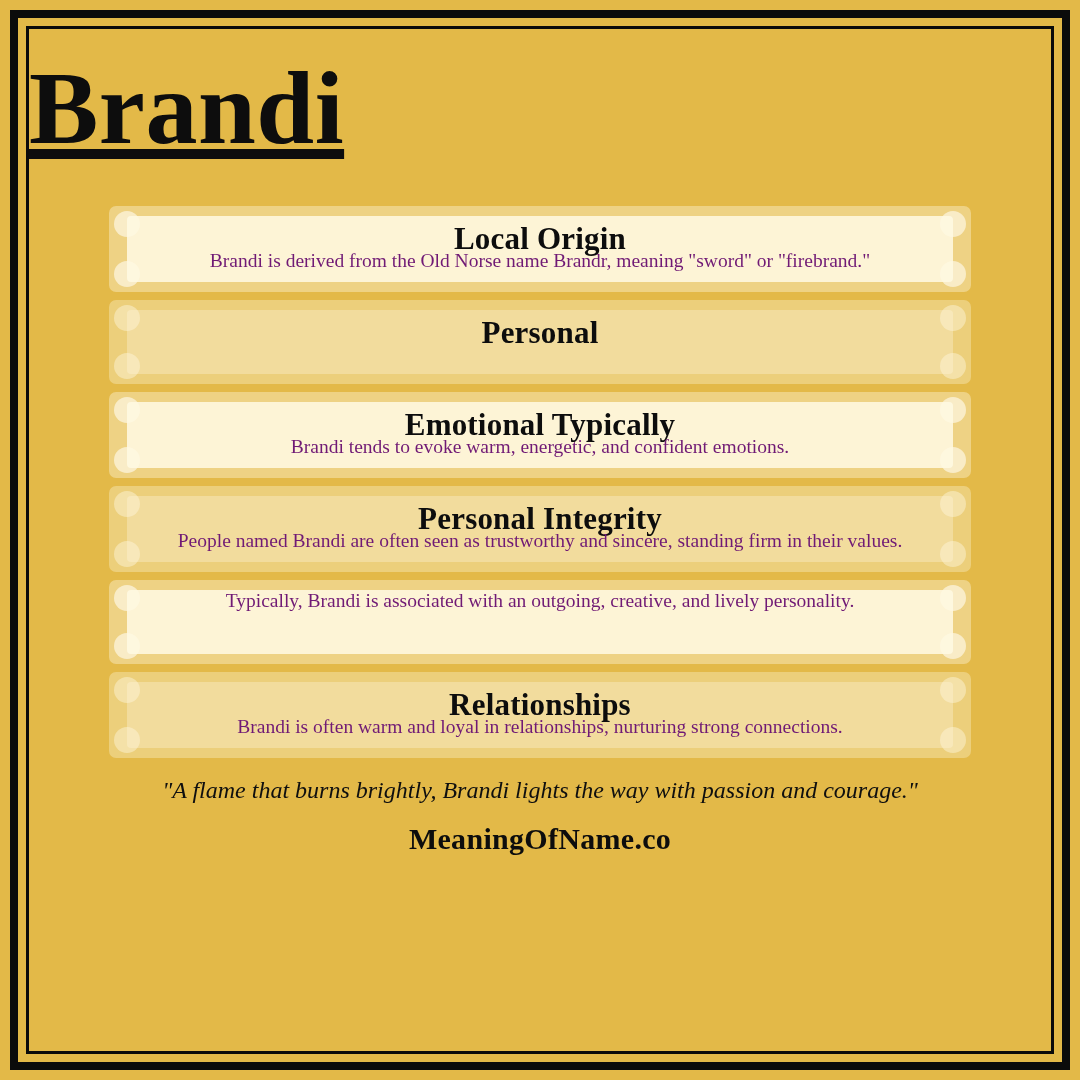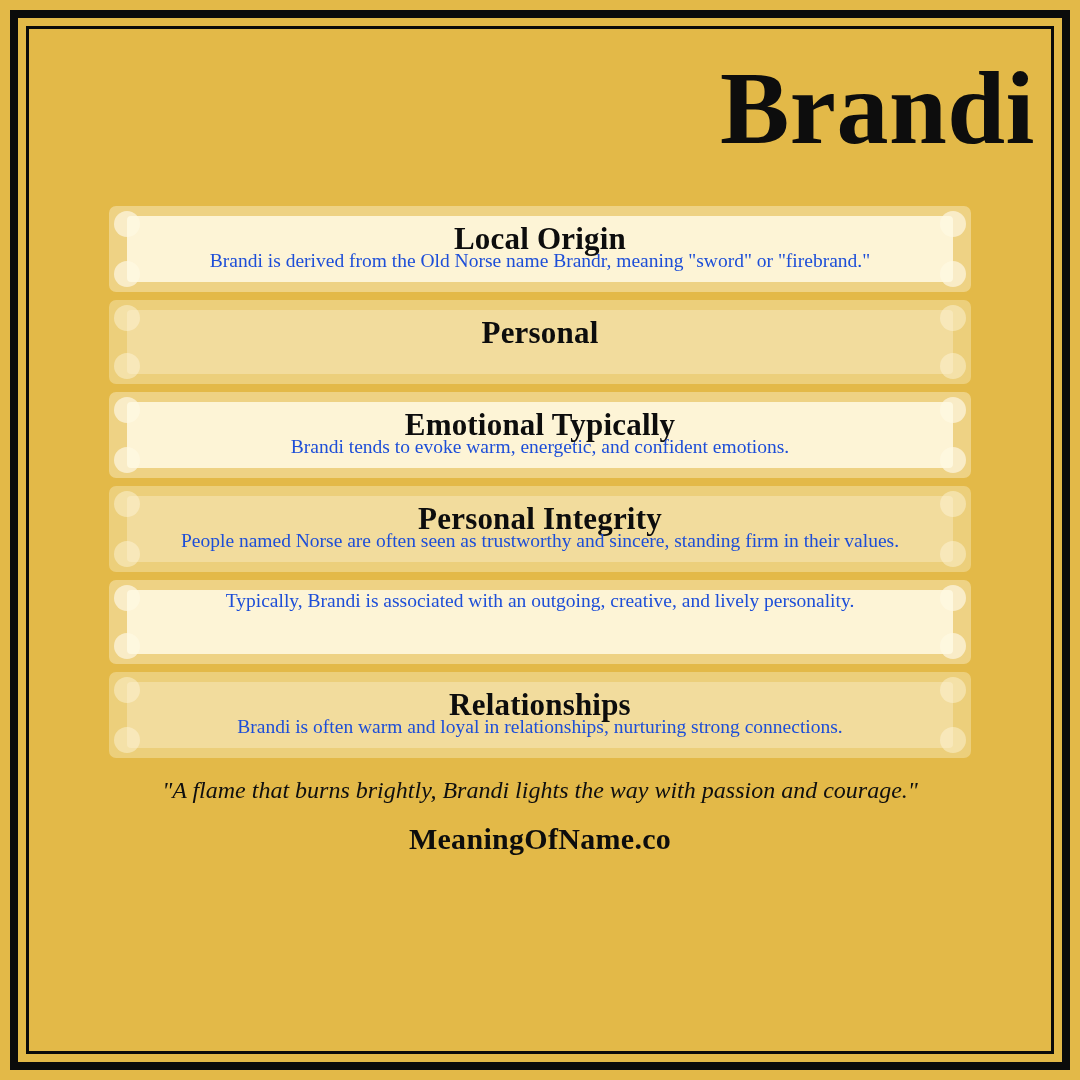--- a/index.html
+++ b/index.html
@@ -38,30 +38,31 @@
     height: 100%;
     border: 3px solid #0b0b0b;
     padding: 0;
     position: relative;
     display: flex;
     flex-direction: column;
   }
 
   
   #title {
-    text-align: right;
+    text-align: left;
     color: #0d0d0d;
     font-family: "Liberation Serif", "DejaVu Serif", serif;
     font-weight: bold;
     font-size: 104px;
     line-height: 1;
     letter-spacing: 0.5px;
-    margin: 27px 16px 0 0;
+    margin: 27px 0 0 0;
     padding: 0;
     height: 150px;
+    text-decoration: underline;
   }
 
   
   #cards {
     margin: 0 auto;
     width: 862px;
     display: flex;
     flex-direction: column;
     gap: 8px;
   }
@@ -110,21 +111,21 @@
     color: #0d0d0d;
     font-family: "Liberation Serif", "DejaVu Serif", serif;
     font-weight: bold;
     font-size: 31px;
     line-height: 34px;
     margin: 0;
     padding: 0;
     letter-spacing: 0.2px;
   }
   .card-body {
-    color: #1d4ed8;
+    color: #701a75;
     font-family: "Liberation Serif", "DejaVu Serif", serif;
     font-weight: normal;
     font-size: 19.5px;
     line-height: 22px;
     margin: -6px 0 0 0;
     padding: 0 4px;
   }
 
   
   #footer {
@@ -190,21 +191,21 @@
               <div class="card-body">Brandi tends to evoke warm, energetic, and confident emotions.</div>
             </div>
           </div>
           <div class="card">
             <span class="rivet tl"></span>
             <span class="rivet bl"></span>
             <span class="rivet tr"></span>
             <span class="rivet br"></span>
             <div class="card-inner">
               <div class="card-heading">Personal Integrity</div>
-              <div class="card-body">People named Norse are often seen as trustworthy and sincere, standing firm in their values.</div>
+              <div class="card-body">People named Brandi are often seen as trustworthy and sincere, standing firm in their values.</div>
             </div>
           </div>
           <div class="card bright">
             <span class="rivet tl"></span>
             <span class="rivet bl"></span>
             <span class="rivet tr"></span>
             <span class="rivet br"></span>
             <div class="card-inner">
               <div class="card-body">Typically, Brandi is associated with an outgoing, creative, and lively personality.</div>
             </div>

